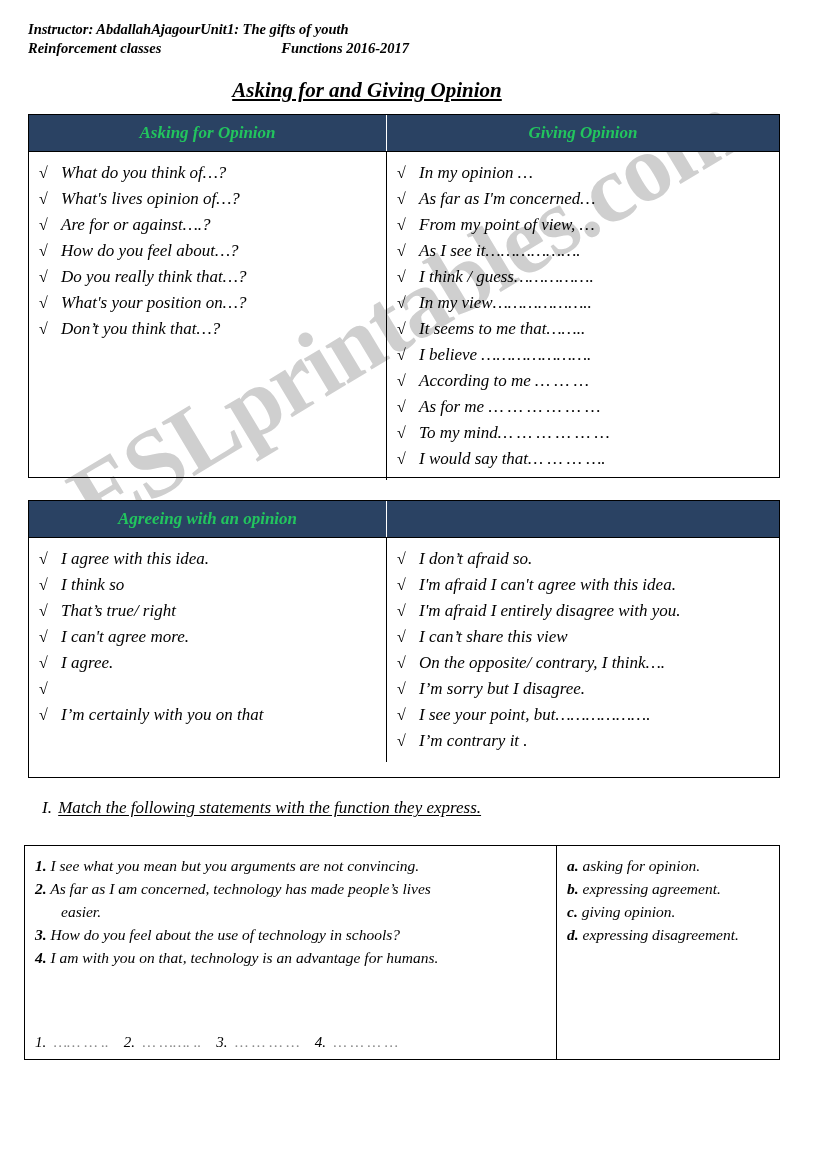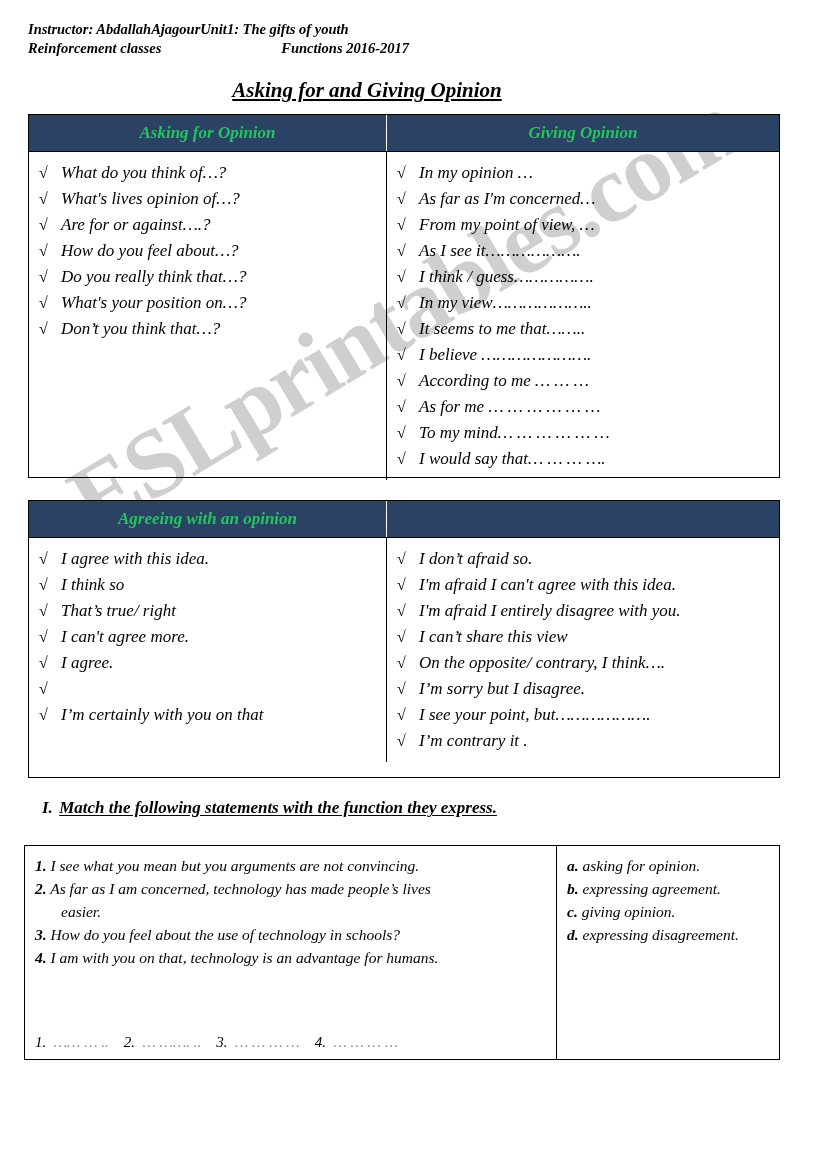--- a/index.html
+++ b/index.html
@@ -126,21 +126,21 @@
   #table2 { left: 28px; top: 500px; width: 752px; height: 278px; }
   #table2 .tbody .bcell.left  { flex: 0 0 358px; }
   #table2 .thead  .hcell.left { flex: 0 0 358px; }
 
   
   #exercise-instruction {
     position: absolute;
     left: 42px;
     top: 798px;
     font-size: 17px;
-    font-weight: bold;
+    font-weight: normal;
     font-style: italic;
     white-space: nowrap;
   }
   #exercise-instruction .num { text-decoration: none; padding-right: 2px; }
   #exercise-instruction .body { text-decoration: underline; text-underline-offset: 2px; }
 
   
   #table3 {
     position: absolute;
     left: 24px;

